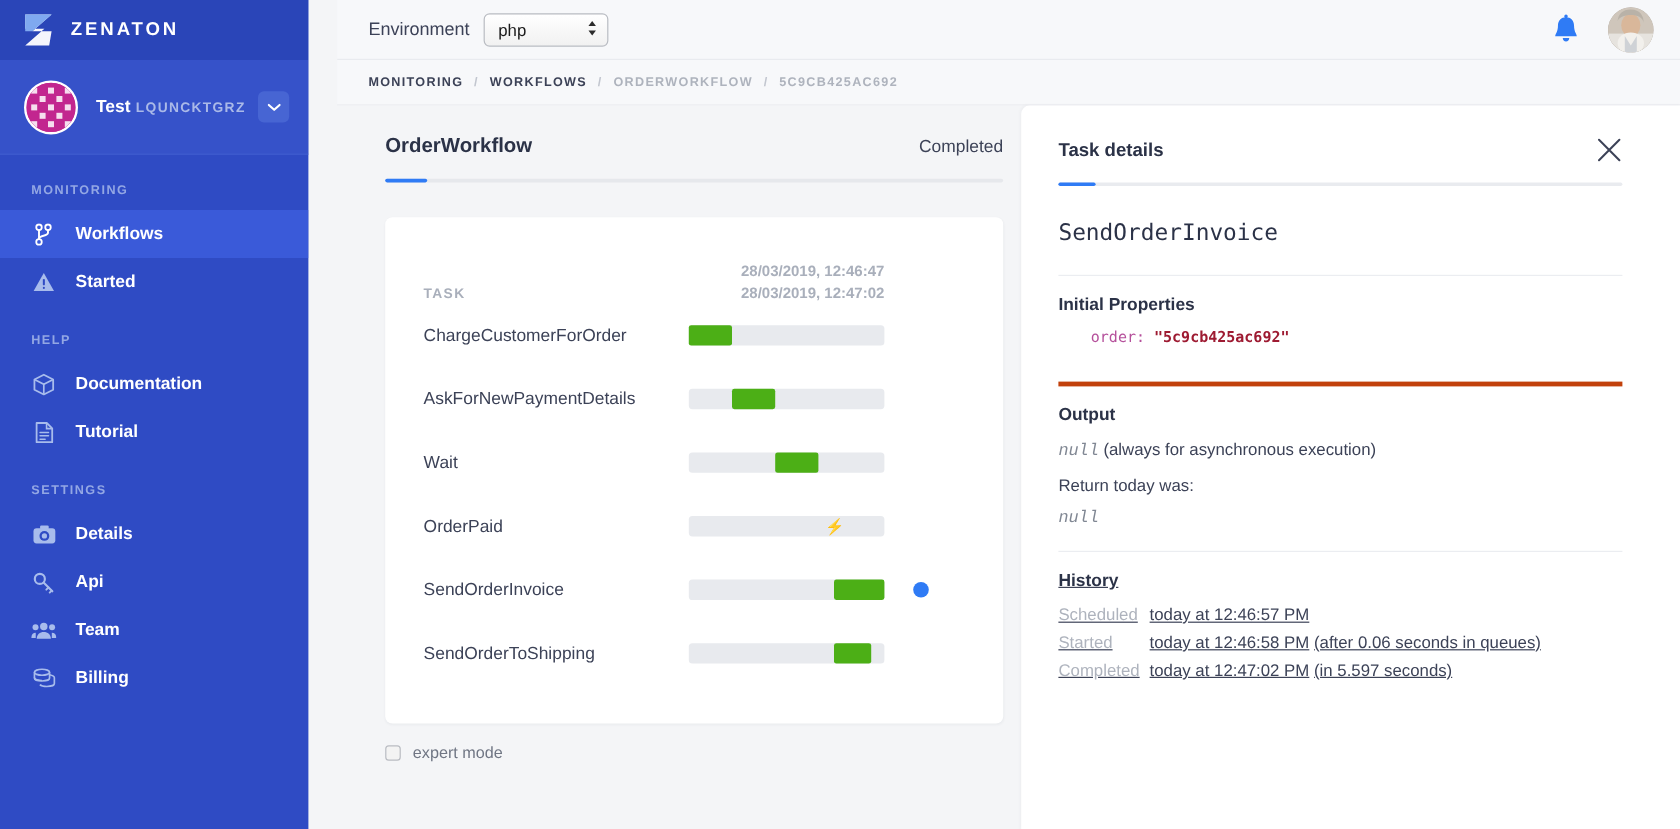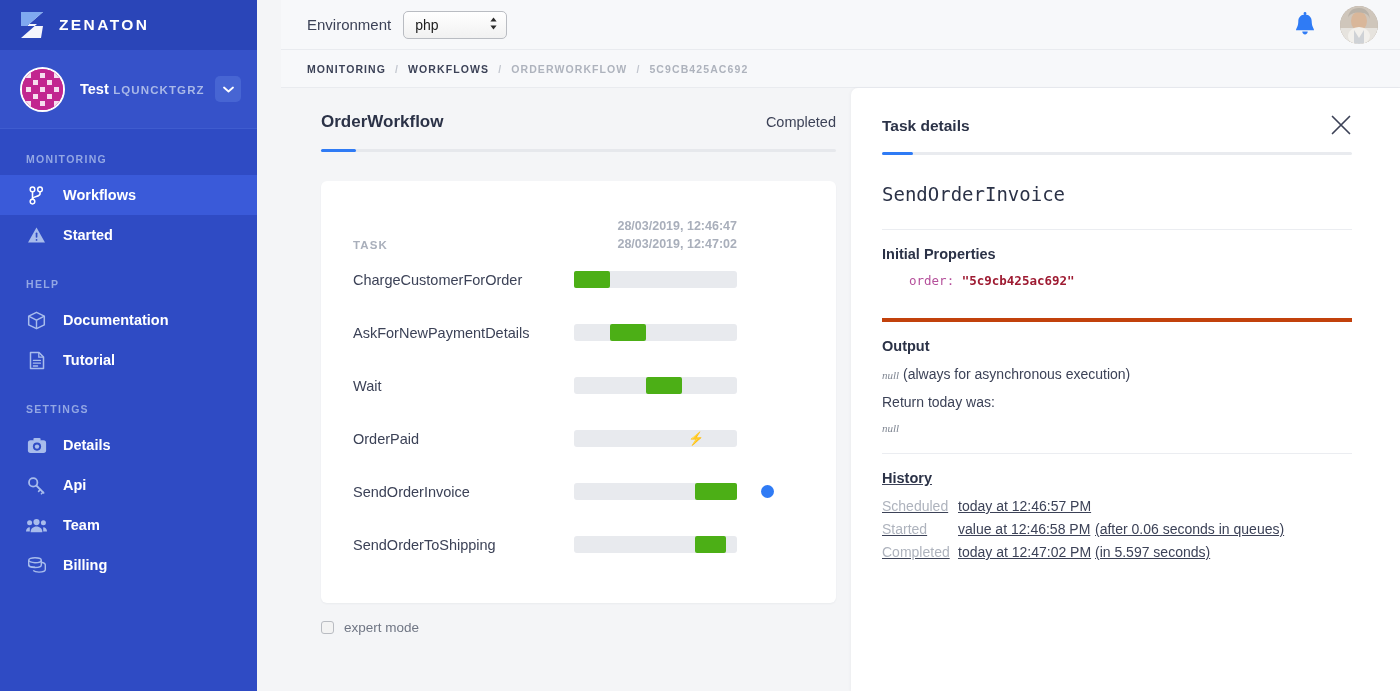--- a/index.html
+++ b/index.html
@@ -235,22 +235,22 @@
   .sec-initial { padding-top: 16px; padding-bottom: 30px; border-bottom: 4px solid #c2410c; }
   .code-line {
     font-family: "DejaVu Sans Mono", monospace;
     font-size: 12.5px; padding-left: 27px; margin-top: 11px;
   }
   .code-key { color: #b5509b; }
   .code-str { color: #9e1b32; font-weight: bold; }
   .sec-output { padding-top: 16px; padding-bottom: 19px; border-bottom: 1px solid #ebedf1; }
   .out-line { font-size: 14px; color: #3c4257; margin-top: 12px; }
   .mono-null {
-    font-family: Liberation Serif, serif;
-    font-style: italic; font-size: 11px; color: #808793;
+    font-family: Liberation Mono, monospace;
+    font-style: italic; font-size: 14px; color: #808793;
   }
   .sec-history { padding-top: 16px; text-decoration: underline; }
   .hist-table { margin-top: 9px; font-size: 14px; }
   .hist-row { display: flex; line-height: 23px; }
   .hist-label { color: #aeb3bd; width: 76px; flex: 0 0 76px; }
   .hist-time { color: #3c4257; width: 137px; flex: 0 0 137px; }
   .hist-extra { color: #3c4257; }
 </style>
 </head>
 <body>
@@ -565,21 +565,21 @@
         <div class="sec-history">
           <div class="sec-title">History</div>
           <div class="hist-table" id="history-rows">
               <div class="hist-row">
                 <span class="hist-label">Scheduled</span>
                 <span class="hist-time">today at 12:46:57 PM</span>
                 <span class="hist-extra"></span>
               </div>
               <div class="hist-row">
                 <span class="hist-label">Started</span>
-                <span class="hist-time">value at 12:46:58 PM</span>
+                <span class="hist-time">today at 12:46:58 PM</span>
                 <span class="hist-extra">(after 0.06 seconds in queues)</span>
               </div>
               <div class="hist-row">
                 <span class="hist-label">Completed</span>
                 <span class="hist-time">today at 12:47:02 PM</span>
                 <span class="hist-extra">(in 5.597 seconds)</span>
               </div>
             </div>
         </div>
       </section>

